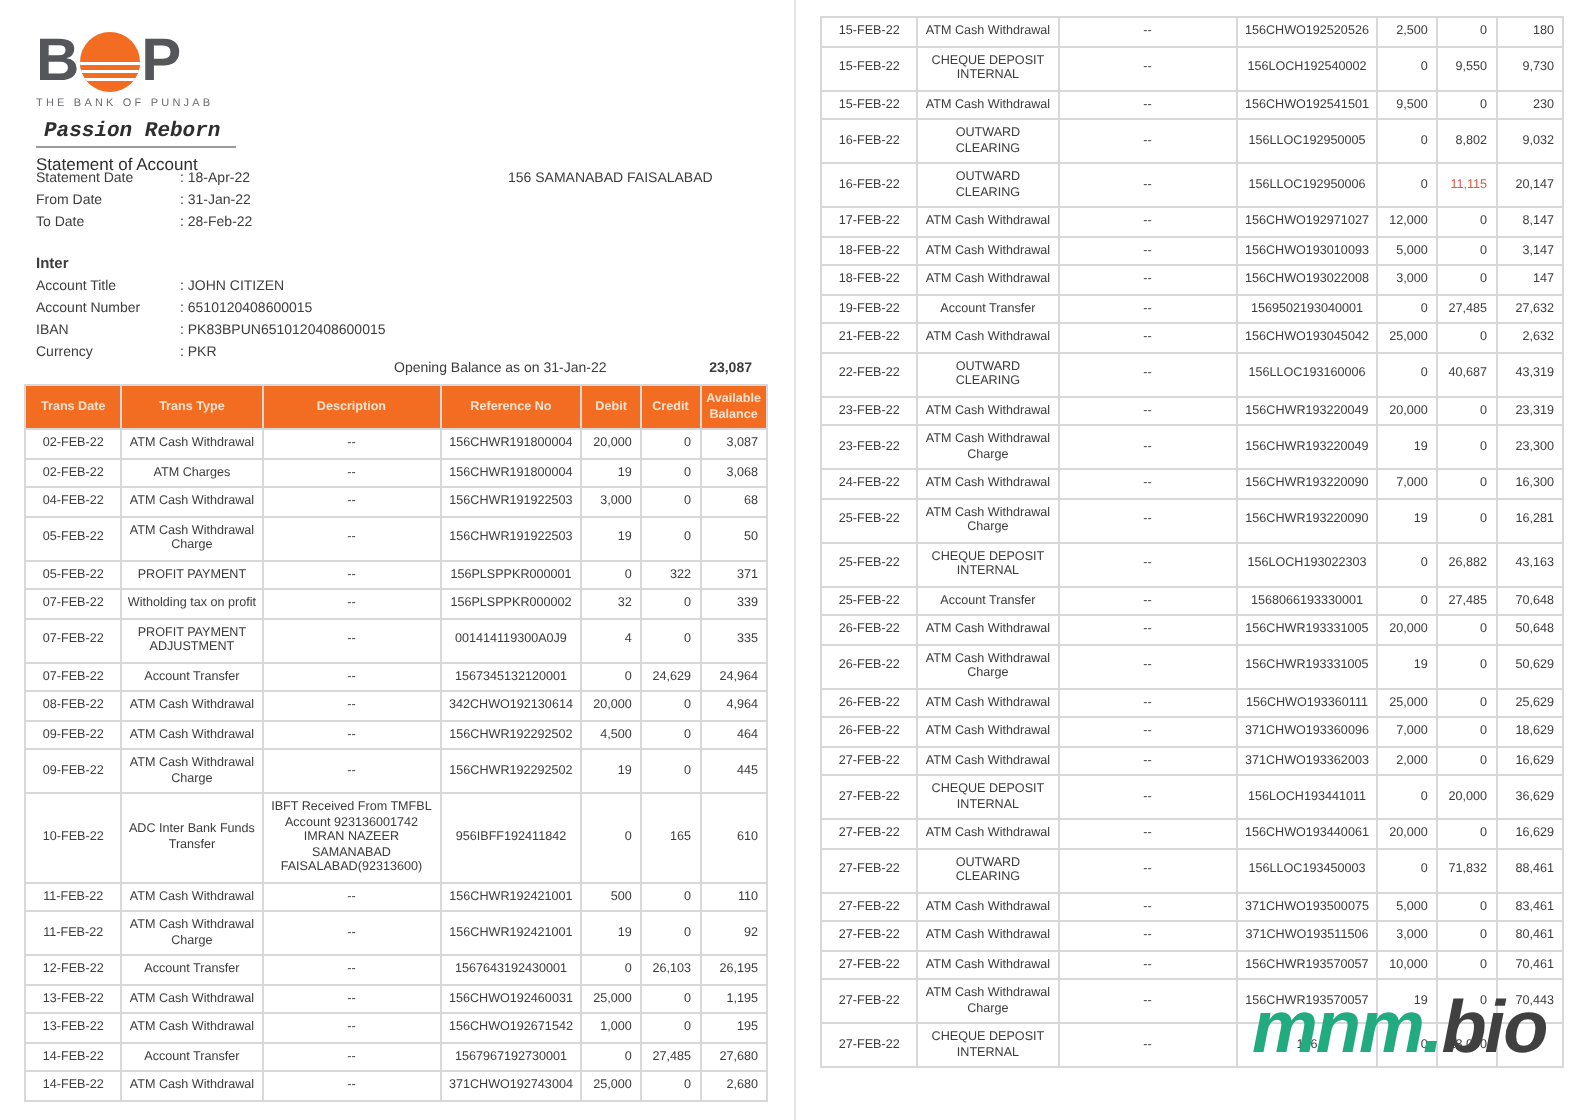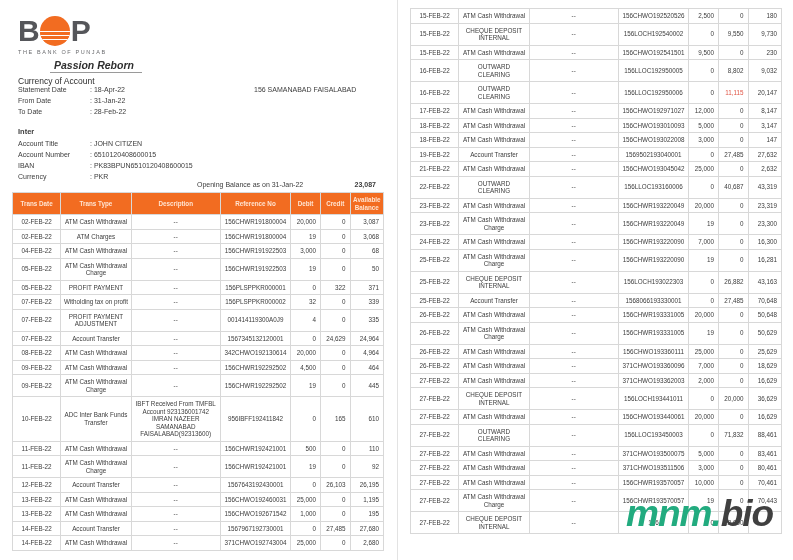--- a/index.html
+++ b/index.html
@@ -15,21 +15,21 @@
   .pagebreak{position:absolute;left:397px;top:0;width:1px;height:560px;background:#e3e3e3;}
 
   
   .logo-block{position:absolute;top:14px;left:6px;}
   .logo-row{display:flex;align-items:center;height:34px;}
   .logo-letter{font-size:30px;font-weight:bold;color:#55565a;line-height:30px;letter-spacing:-1px;}
   .logo-sun{width:30px;height:30px;border-radius:50%;background:#f26c21;margin:0 1px;position:relative;overflow:hidden;}
   .logo-sun:after{content:"";position:absolute;left:0;right:0;bottom:3px;height:12px;
     background:repeating-linear-gradient(to bottom,#ffffff 0 1.5px,#f26c21 1.5px 4px);}
   .bank-name{font-size:5.5px;letter-spacing:1.6px;color:#6a6b6e;margin-top:1px;}
-  .tagline{font-family:Liberation Sans, sans-serif;font-style:italic;font-weight:bold;font-size:10.5px;color:#2e2e2e;margin-top:3px;border-bottom:1px solid #9a9a9a;display:inline-block;padding:0 8px 1px 4px;margin-left:32px;}
+  .tagline{font-family:Liberation Mono, monospace;font-style:italic;font-weight:bold;font-size:10.5px;color:#2e2e2e;margin-top:3px;border-bottom:1px solid #9a9a9a;display:inline-block;padding:0 8px 1px 4px;}
   .doc-title{font-size:8.5px;color:#2e2e2e;margin-top:3px;}
 
   .branch{position:absolute;top:86px;left:242px;font-size:7px;color:#3c3c3c;}
 
   .meta{position:absolute;top:86px;left:6px;font-size:7px;}
   .kv{display:flex;margin-bottom:4px;}
   .kv .k{width:72px;}
   .acct{position:absolute;top:127px;left:6px;font-size:7px;}
   .acct-type{font-weight:bold;font-size:7.5px;margin-bottom:4px;}
   .opening{position:absolute;top:181px;left:0;width:372px;display:flex;font-size:7px;}
@@ -60,21 +60,21 @@
 <div class="page" id="pageL">
 
   <div class="logo-block">
     <div class="logo-row">
       <span class="logo-letter">B</span>
       <span class="logo-sun"></span>
       <span class="logo-letter">P</span>
     </div>
     <div class="bank-name">THE BANK OF PUNJAB</div>
     <div class="tagline">Passion Reborn</div>
-    <div class="doc-title">Currency of Account</div>
+    <div class="doc-title">Statement of Account</div>
   </div>
 
   <div class="branch">156 SAMANABAD FAISALABAD</div>
 
   <div class="meta" id="metaBlock">
       <div class="kv">
         <span class="k">Statement Date</span>
         <span>: 18-Apr-22</span>
       </div>
       <div class="kv">

